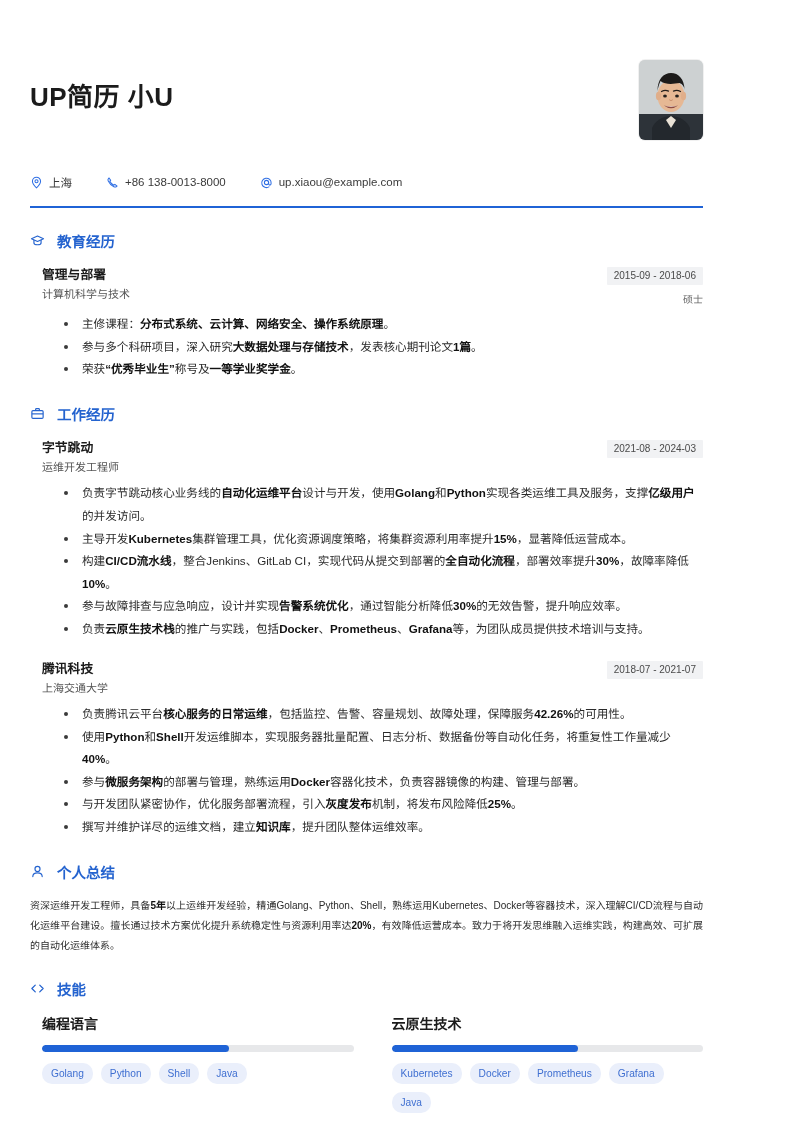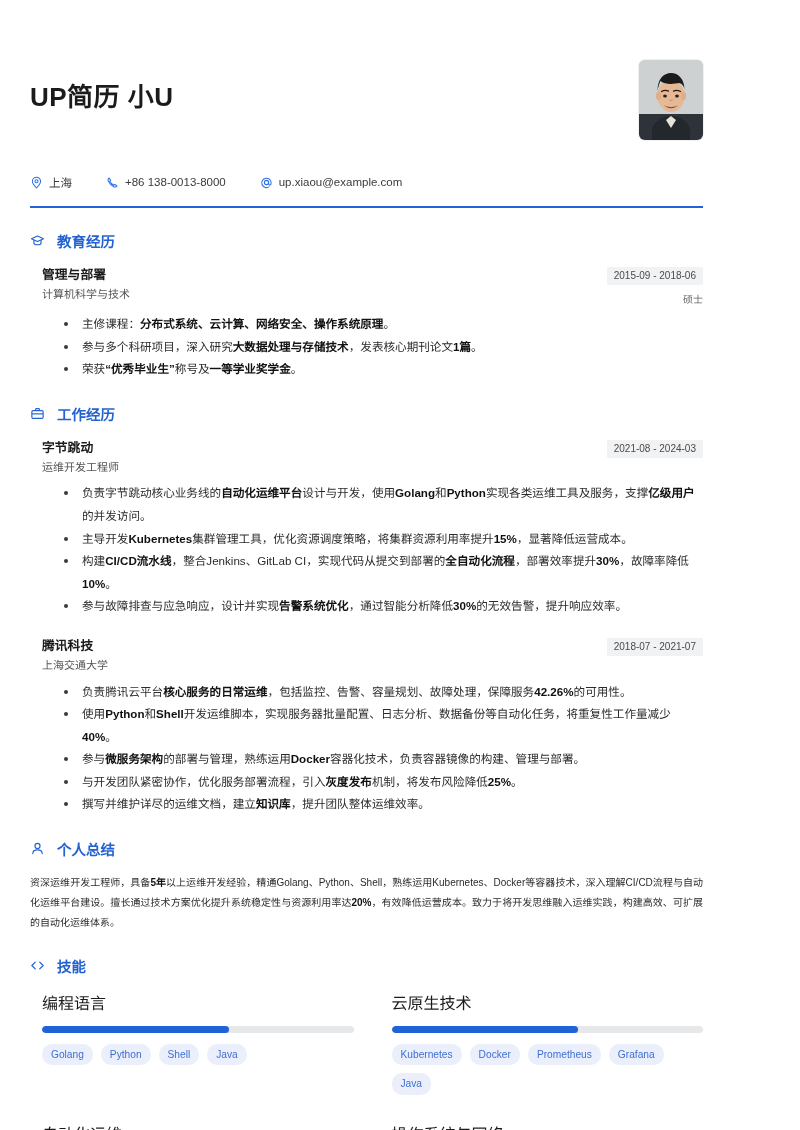--- a/index.html
+++ b/index.html
@@ -168,22 +168,22 @@
 
   
   .skills-grid {
     display: grid;
     grid-template-columns: 1fr 1fr;
     column-gap: 38px;
     row-gap: 26px;
     margin-left: 12px;
   }
   .skill-name {
-    font-size: 16px;
-    font-weight: 400;
+    font-size: 14px;
+    font-weight: 700;
     color: #1b1b1b;
     margin-bottom: 12px;
   }
   .skill-bar {
     height: 7px;
     border-radius: 4px;
     background: #e7e8ea;
     overflow: hidden;
   }
   .skill-bar .fill {
@@ -318,20 +318,21 @@
         </div>
         <div class="entry-right">
           <span class="date-badge">2021-08 - 2024-03</span>
         </div>
       </div>
       <ul class="bullets">
           <li>负责字节跳动核心业务线的<b>自动化运维平台</b>设计与开发，使用<b>Golang</b>和<b>Python</b>实现各类运维工具及服务，支撑<b>亿级用户</b>的并发访问。</li>
           <li>主导开发<b>Kubernetes</b>集群管理工具，优化资源调度策略，将集群资源利用率提升<b>15%</b>，显著降低运营成本。</li>
           <li>构建<b>CI/CD流水线</b>，整合Jenkins、GitLab CI，实现代码从提交到部署的<b>全自动化流程</b>，部署效率提升<b>30%</b>，故障率降低<b>10%</b>。</li>
           <li>参与故障排查与应急响应，设计并实现<b>告警系统优化</b>，通过智能分析降低<b>30%</b>的无效告警，提升响应效率。</li>
+          <li>负责<b>云原生技术栈</b>的推广与实践，包括<b>Docker</b>、<b>Prometheus</b>、<b>Grafana</b>等，为团队成员提供技术培训与支持。</li>
         </ul>
     </div>
 
     <div class="entry">
       <div class="entry-head">
         <div>
           <div class="entry-org">腾讯科技</div>
           <div class="entry-role">上海交通大学</div>
         </div>
         <div class="entry-right">

